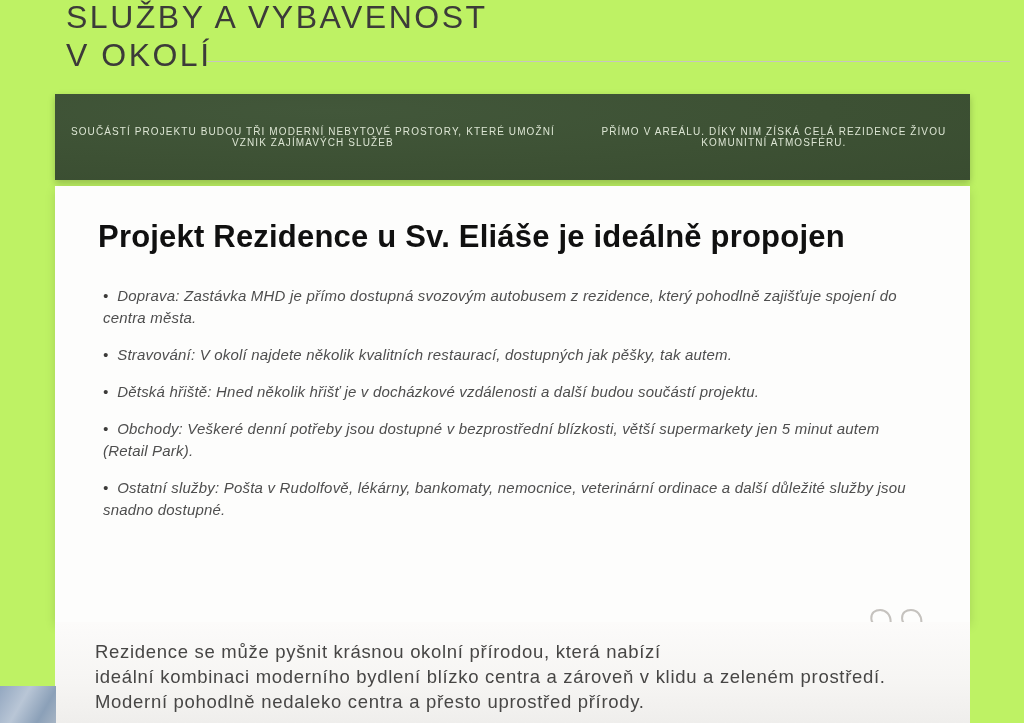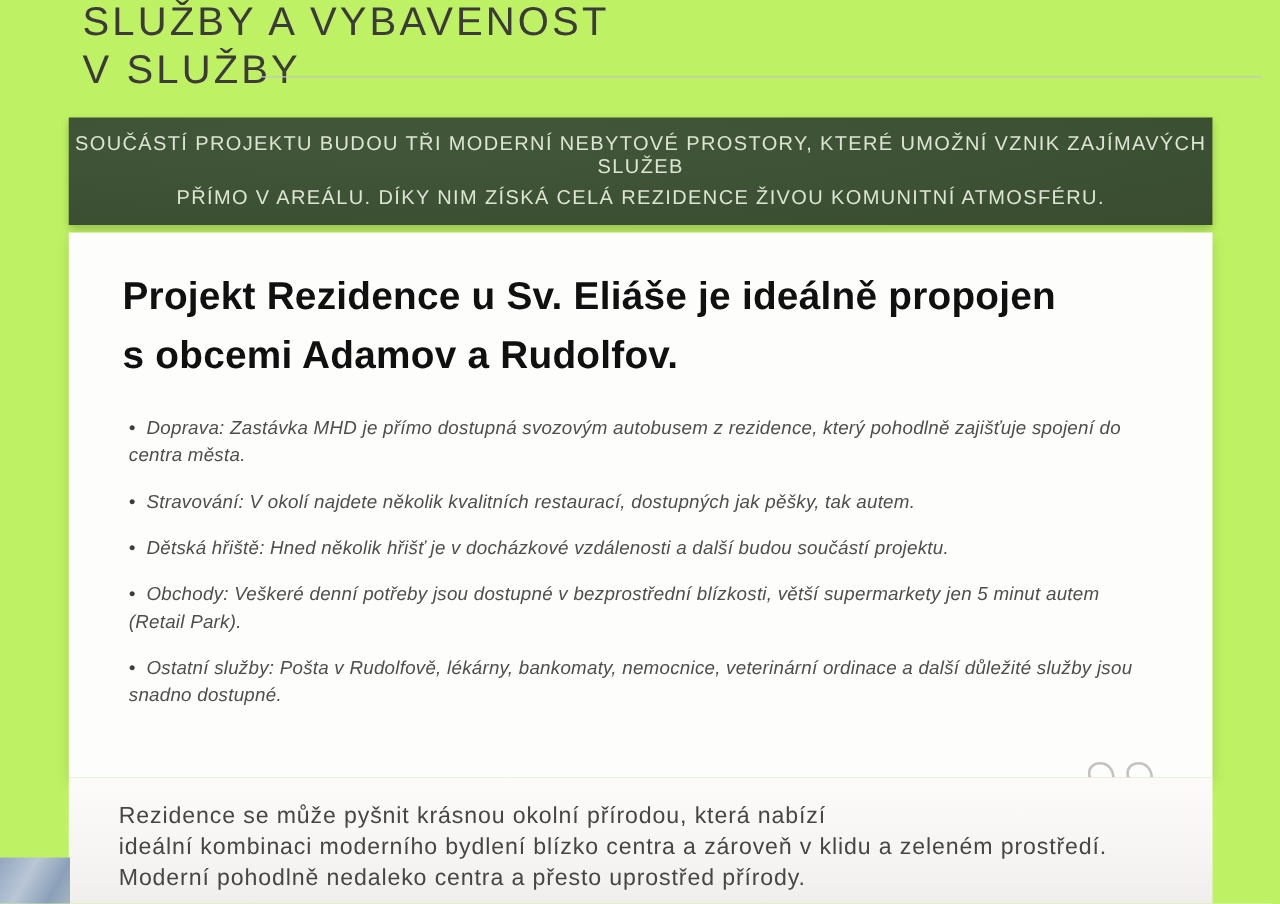--- a/index.html
+++ b/index.html
@@ -16,23 +16,23 @@
   }
   .title-rule {
     position:absolute; left:207px; top:61px; width:803px; height:1px;
     background:#c8c5c1;
   }
   
   .banner {
     position:absolute; left:55px; top:94px; width:915px; height:86px;
     background:radial-gradient(ellipse at 30% 20%, #42573a 0%, #3d5134 55%, #394c30 100%);
     box-shadow:0 3px 7px rgba(0,0,0,.22);
-    display:flex; flex-direction:column; justify-content:center; align-items:center;
+    display:flex; flex-direction:row; justify-content:center; align-items:center;
     gap:7px; text-align:center;
-    color:#dce5d3; font-size:16px; letter-spacing:1.1px; font-weight:400;
+    color:#dce5d3; font-size:10px; letter-spacing:1.1px; font-weight:400;
   }
   
   .card {
     position:absolute; left:55px; top:186px; width:915px; height:436px;
     background:#fdfdfc; box-shadow:0 4px 10px rgba(0,0,0,.13);
     box-sizing:border-box; padding:27px 42px 0 43px;
   }
   .card-heading {
     color:#101010; font-size:31px; font-weight:700;
     line-height:47px; letter-spacing:0.2px;
@@ -62,33 +62,32 @@
     background:linear-gradient(120deg,#93a7c0 0%,#b9c6d6 40%,#8ba0b8 75%,#a6b4c4 100%);
   }
 </style>
 </head>
 <body>
 
 <div class="page">
 
   <div class="title-block">
     <div>SLUŽBY A VYBAVENOST</div>
-    <div>V SLUŽBY</div>
+    <div>V OKOLÍ</div>
   </div>
   <div class="title-rule"></div>
 
   <div class="banner">
     <div>SOUČÁSTÍ PROJEKTU BUDOU TŘI MODERNÍ NEBYTOVÉ PROSTORY, KTERÉ UMOŽNÍ VZNIK ZAJÍMAVÝCH SLUŽEB</div>
     <div>PŘÍMO V AREÁLU. DÍKY NIM ZÍSKÁ CELÁ REZIDENCE ŽIVOU KOMUNITNÍ ATMOSFÉRU.</div>
   </div>
 
   <div class="card">
     <div class="card-heading">
       <div>Projekt Rezidence u Sv. Eliáše je ideálně propojen</div>
-      <div>s obcemi Adamov a Rudolfov.</div>
     </div>
     <ul class="bullet-list">
       <li>Doprava: Zastávka MHD je přímo dostupná svozovým autobusem z rezidence, který pohodlně zajišťuje spojení do centra města.</li>
       <li>Stravování: V okolí najdete několik kvalitních restaurací, dostupných jak pěšky, tak autem.</li>
       <li>Dětská hřiště: Hned několik hřišť je v docházkové vzdálenosti a další budou součástí projektu.</li>
       <li>Obchody: Veškeré denní potřeby jsou dostupné v bezprostřední blízkosti, větší supermarkety jen 5 minut autem (Retail Park).</li>
       <li>Ostatní služby: Pošta v Rudolfově, lékárny, bankomaty, nemocnice, veterinární ordinace a další důležité služby jsou snadno dostupné.</li>
     </ul>
   </div>
 

